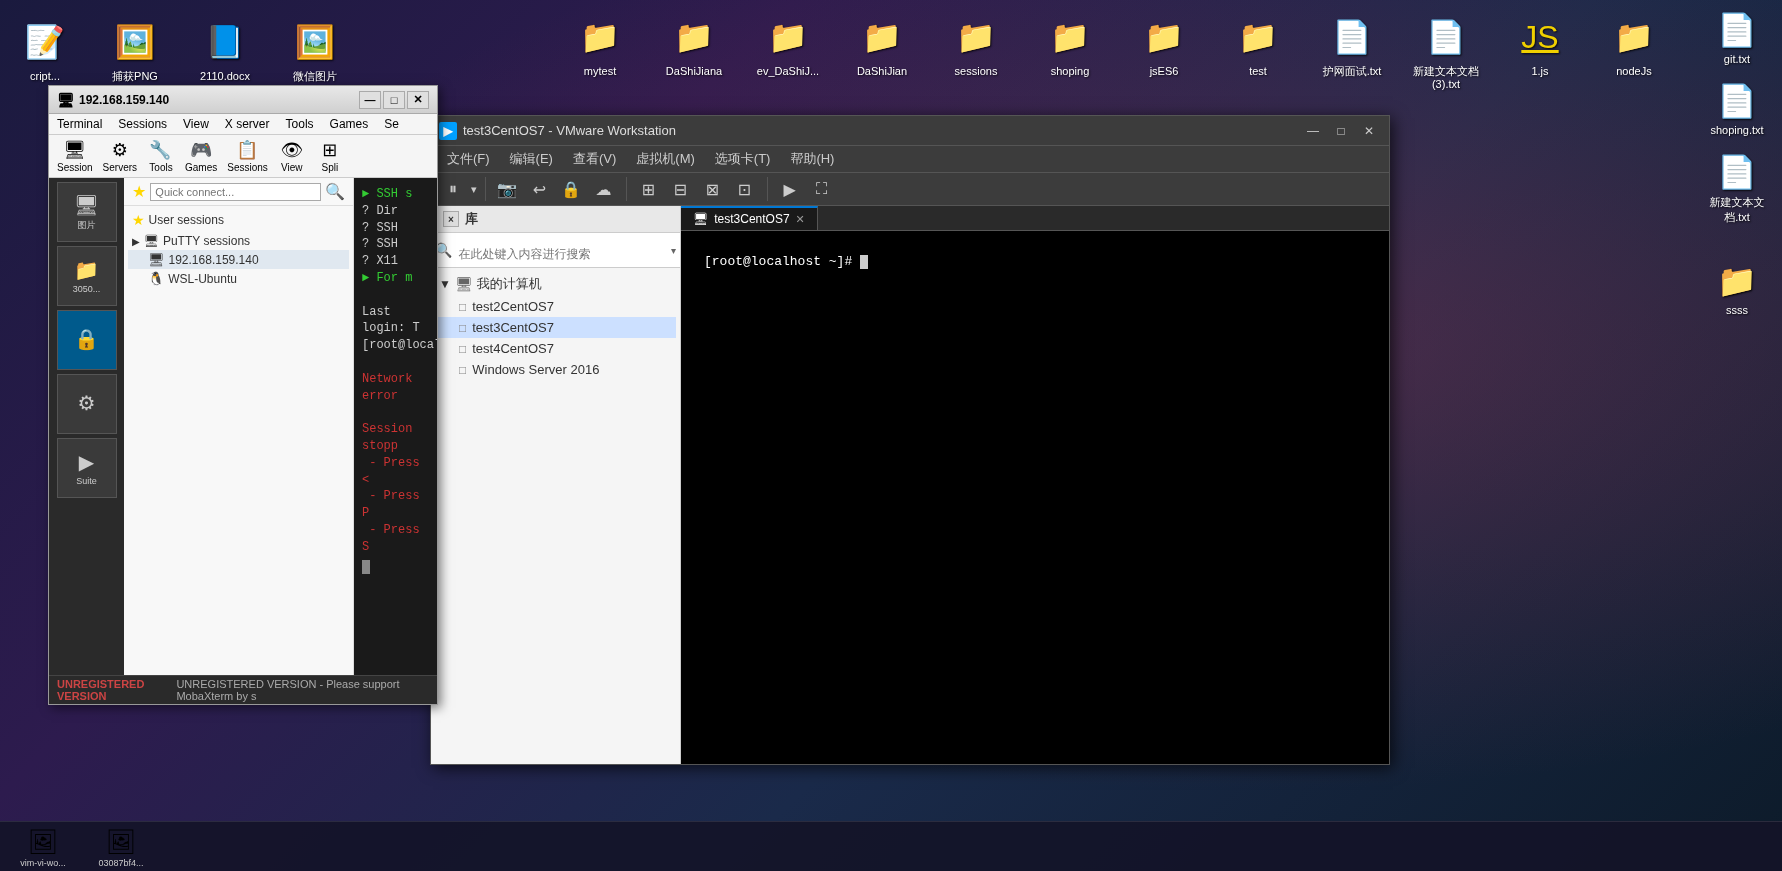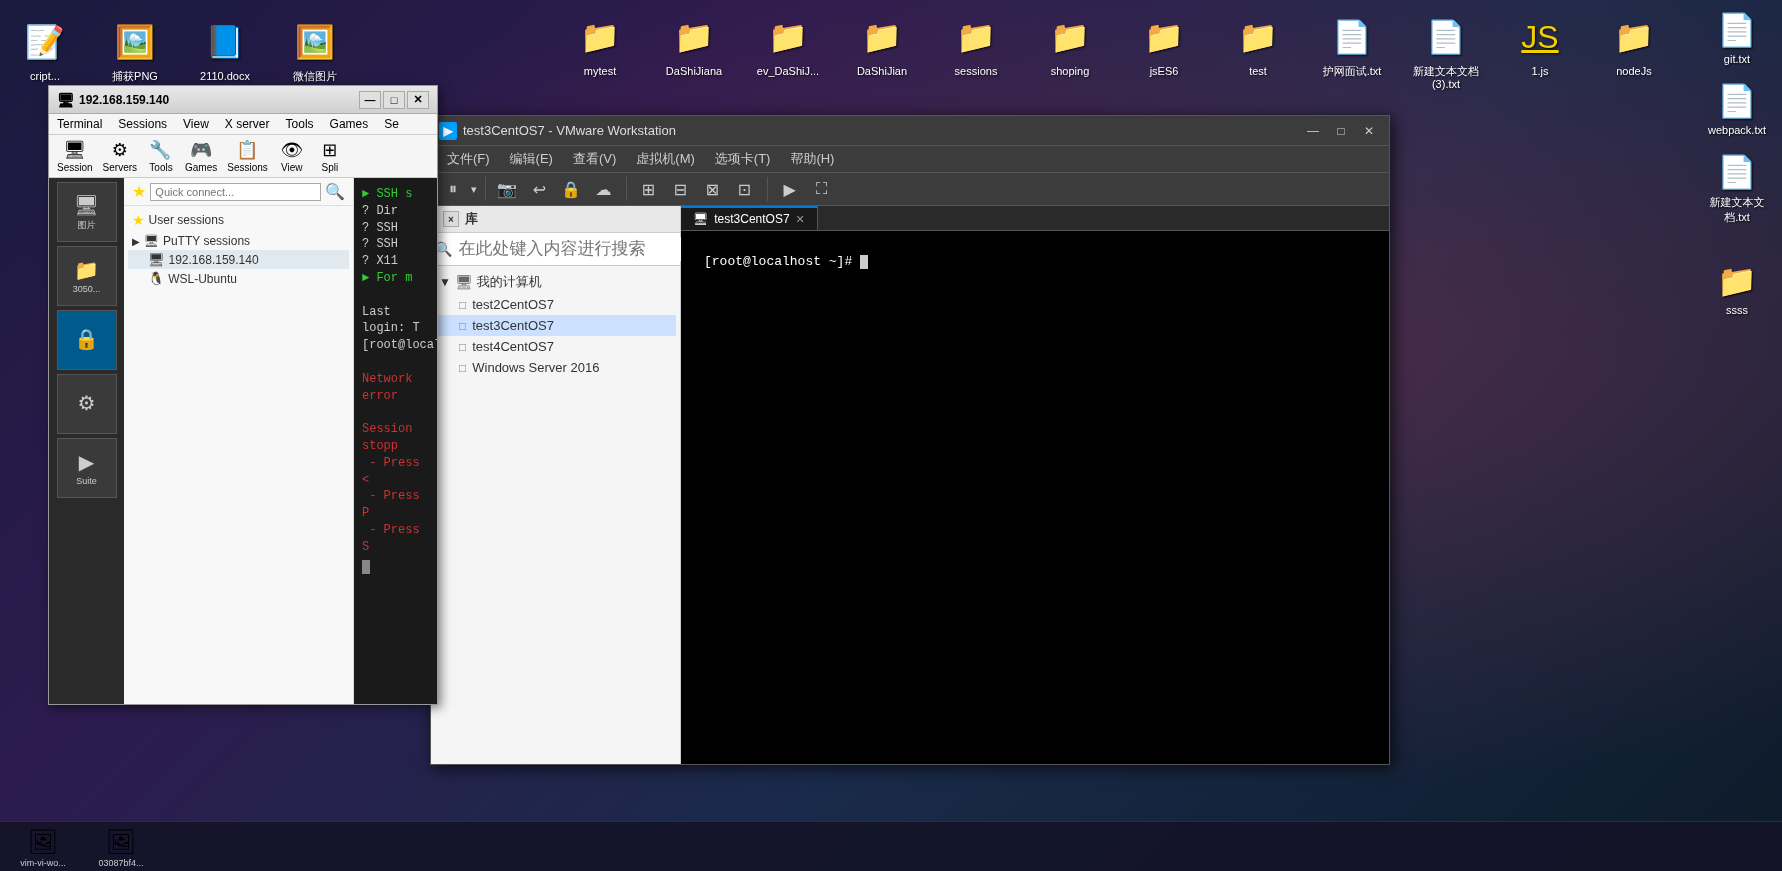--- a/index.html
+++ b/index.html
@@ -452,24 +452,25 @@
     .library-search {
       display: flex;
       align-items: center;
       padding: 4px;
       border-bottom: 1px solid #ccc;
       background: white;
     }
 
     .library-search input {
       flex: 1;
-      font-size: 17px;
+      font-size: 12px;
       border: none;
       outline: none;
       padding: 2px;
+      margin-top: 8px;
     }
 
     .library-search .search-icon {
       font-size: 14px;
       color: #666;
       margin-right: 4px;
     }
 
     .library-search .dropdown-icon {
       font-size: 10px;
@@ -754,21 +755,21 @@
     </div>
   </div>
 
   <div class="right-icons">
     <div class="right-icon">
       <div class="icon-img">📄</div>
       <div class="icon-label">git.txt</div>
     </div>
     <div class="right-icon">
       <div class="icon-img">📄</div>
-      <div class="icon-label">webpack.txt</div>
+      <div class="icon-label">shoping.txt</div>
     </div>
     <div class="right-icon">
       <div class="icon-img">📄</div>
       <div class="icon-label">新建文本文档.txt</div>
     </div>
     <div style="margin-top:20px;" class="right-icon">
       <div class="icon-img folder-icon">📁</div>
       <div class="icon-label">ssss</div>
     </div>
   </div>
@@ -901,20 +902,24 @@
         <div class="terminal-text red">Session stopp</div>
         <div class="terminal-text red"> - Press &lt;</div>
         <div class="terminal-text red"> - Press P</div>
         <div class="terminal-text red"> - Press S</div>
         <div style="display:flex; align-items:center; margin-top:4px;">
           <span style="background:#888; width:8px; height:14px; display:inline-block;"></span>
         </div>
       </div>
     </div>
 
+    <div class="unregistered-banner">
+      <span class="unreg-text">UNREGISTERED VERSION</span>
+      <span>UNREGISTERED VERSION  -  Please support MobaXterm by s</span>
+    </div>
   </div>
 
   <div class="vmware-window">
 
     <div class="vmware-titlebar">
       <div class="vmware-title-icon">▶</div>
       <div class="vmware-title-text">test3CentOS7 - VMware Workstation</div>
       <div class="vmware-win-controls">
         <div class="vmware-ctrl">—</div>
         <div class="vmware-ctrl">□</div>

